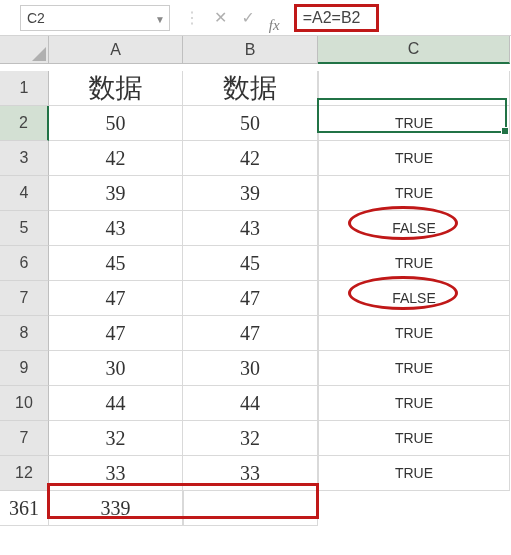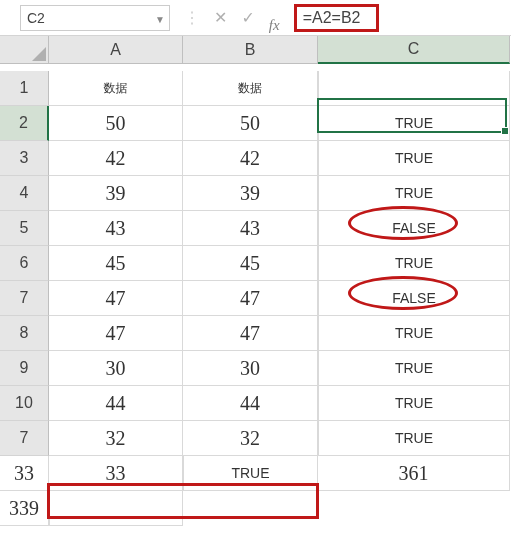--- a/index.html
+++ b/index.html
@@ -134,21 +134,21 @@
     align-items: center;
     justify-content: center;
     background: #fff;
     position: relative;
     font-family: "SimSun", serif;
     font-size: 20px;
     color: #333;
   }
   .cell.header-text {
     font-family: Liberation Mono, monospace;
-    font-size: 12px;
+    font-size: 27px;
   }
   .cell.colC {
     border-left: 1px solid #d9d9d9;
     font-family: Arial, sans-serif;
     font-size: 14px;
   }
 
   
   .active-cell-overlay {
     position: absolute;
@@ -348,20 +348,23 @@
   <div class="cell">
       <span>32</span>
     </div>
   <div class="cell">
       <span>32</span>
     </div>
   <div class="cell colC">
       <span>TRUE</span>
     </div>
 
+  <div class="row-hdr">
+      <span>12</span>
+    </div>
   <div class="cell">
       <span>33</span>
     </div>
   <div class="cell">
       <span>33</span>
     </div>
   <div class="cell colC">
       <span>TRUE</span>
     </div>
 

